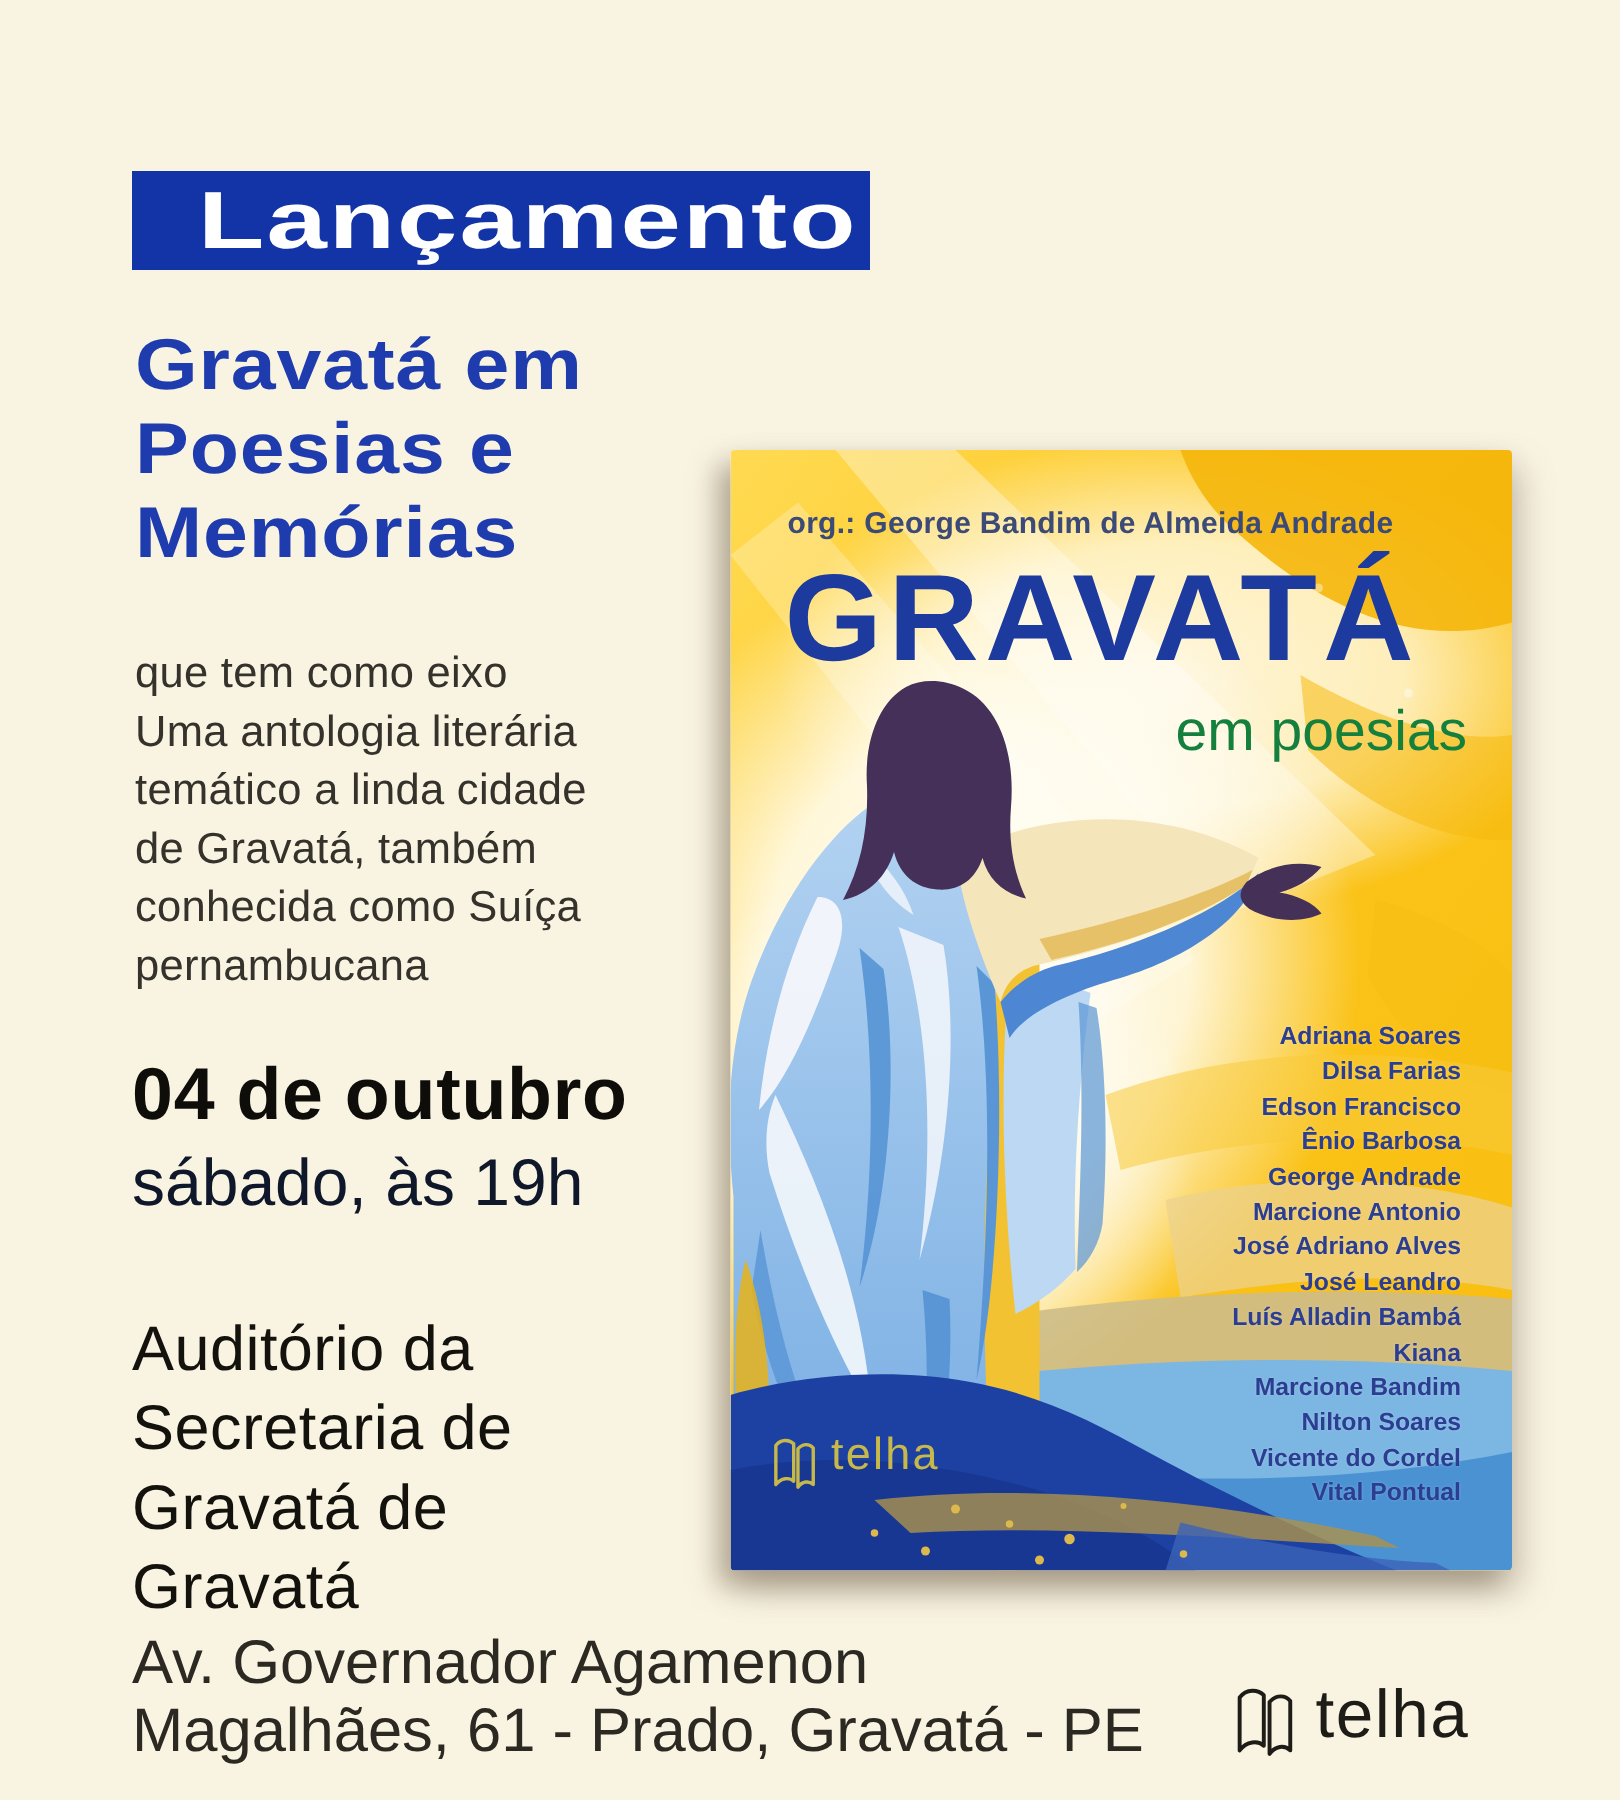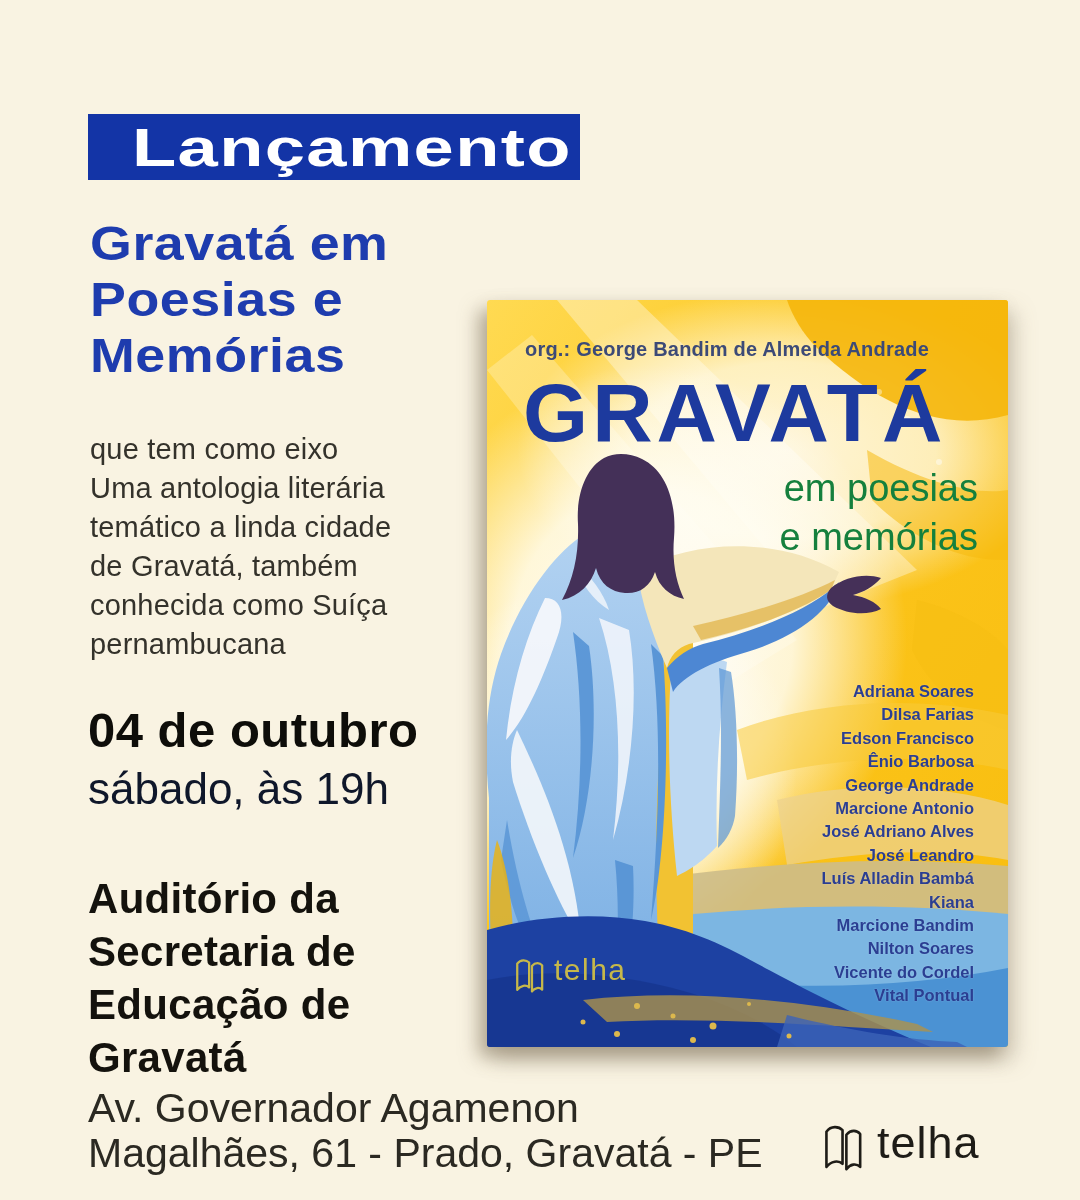--- a/index.html
+++ b/index.html
@@ -35,21 +35,21 @@
   .event-date{
     position:absolute;left:88px;top:702px;
     color:#0e0d09;font-size:49px;font-weight:bold;letter-spacing:.5px;white-space:nowrap;
   }
   .event-time{
     position:absolute;left:88px;top:764px;
     color:#0f172a;font-size:44px;font-weight:normal;white-space:nowrap;
   }
   .venue{
     position:absolute;left:88px;top:872px;
-    color:#14120d;font-size:42px;font-weight:bold;line-height:53px;letter-spacing:.3px;white-space:nowrap;
+    color:#14120d;font-size:42px;font-weight:normal;line-height:53px;letter-spacing:.3px;white-space:nowrap;
   }
   .address{
     position:absolute;left:88px;top:1086px;
     color:#2b2922;font-size:41px;line-height:45px;white-space:nowrap;
   }
 
   
   .cover{
     position:absolute;left:487px;top:263px;width:521px;height:747px;
     border-radius:3px;overflow:hidden;
@@ -114,21 +114,21 @@
       <div>conhecida como Suíça</div>
       <div>pernambucana</div>
     </div>
 
   <div class="event-date">04 de outubro</div>
   <div class="event-time">sábado, às 19h</div>
 
   <div class="venue">
       <div>Auditório da</div>
       <div>Secretaria de</div>
-      <div>Educação de</div>
+      <div>Gravatá de</div>
       <div>Gravatá</div>
     </div>
 
   <div class="address">
       <div>Av. Governador Agamenon</div>
       <div>Magalhães, 61 - Prado, Gravatá - PE</div>
     </div>
 
   <div class="cover">
 
@@ -212,21 +212,20 @@
       <circle cx="206" cy="740" r="3" fill="#dcb84d"></circle>
       <circle cx="420" cy="120" r="4" fill="#ffffff" opacity="0.5"></circle>
       <circle cx="452" cy="162" r="3" fill="#ffffff" opacity="0.45"></circle>
       <circle cx="392" cy="92" r="3" fill="#ffffff" opacity="0.4"></circle>
     </svg>
 
     <div class="cover-org">org.: George Bandim de Almeida Andrade</div>
     <div class="cover-title">GRAVATÁ</div>
     <div class="cover-subtitle">
         <div>em poesias</div>
-        <div>e memórias</div>
       </div>
     <div class="authors">
         <div>Adriana Soares</div>
         <div>Dilsa Farias</div>
         <div>Edson Francisco</div>
         <div>Ênio Barbosa</div>
         <div>George Andrade</div>
         <div>Marcione Antonio</div>
         <div>José Adriano Alves</div>
         <div>José Leandro</div>

